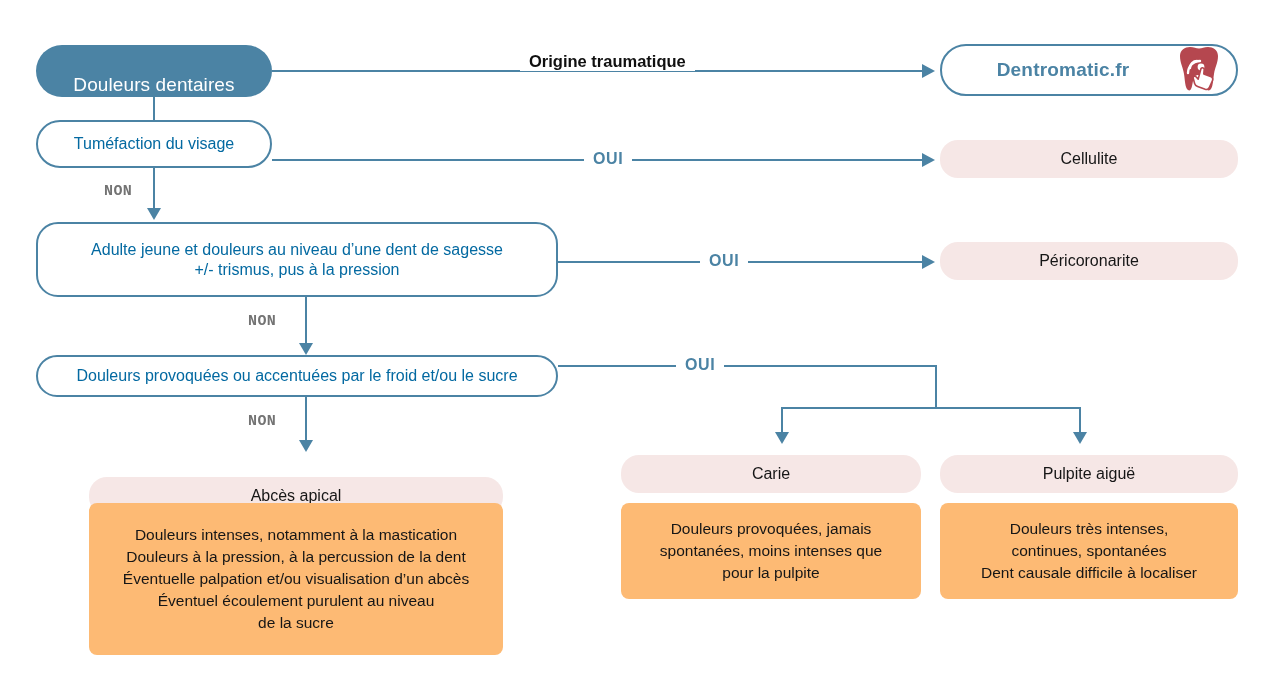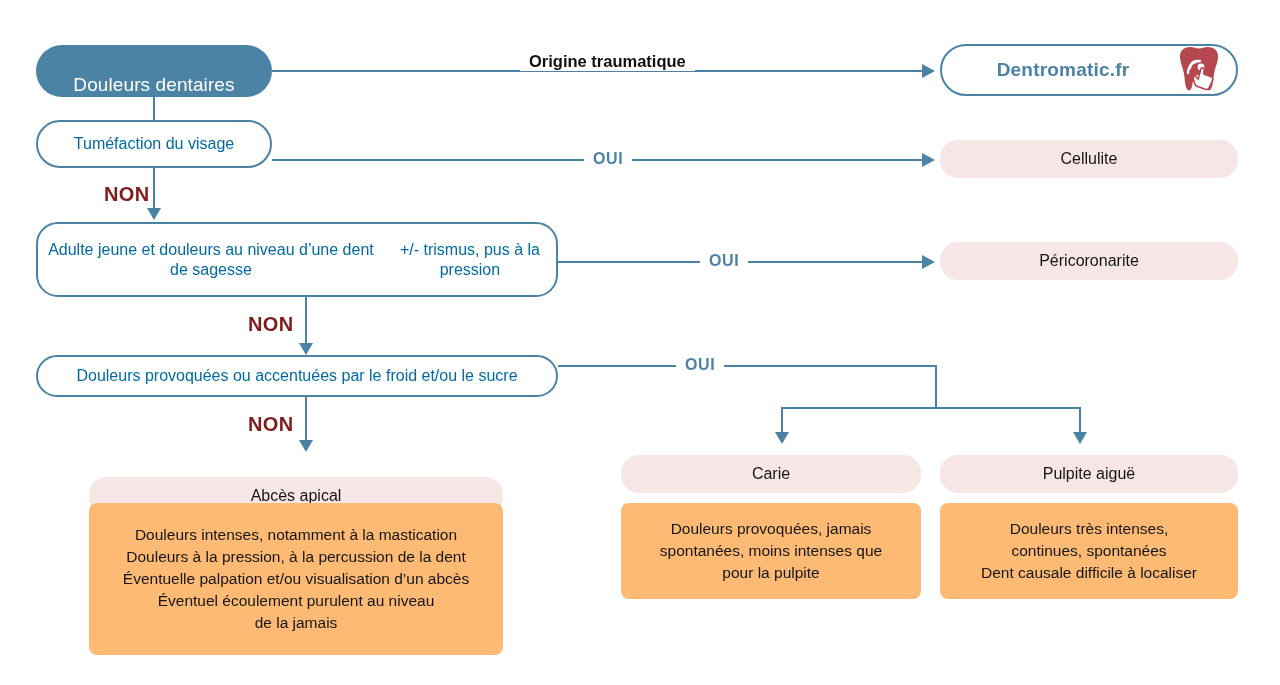--- a/index.html
+++ b/index.html
@@ -48,21 +48,21 @@
 
   
   .line-h{background:#4b83a4;height:2px;}
   .line-v{background:#4b83a4;width:2px;}
   .arrow-d{width:0;height:0;border-left:7px solid transparent;border-right:7px solid transparent;border-top:12px solid #4b83a4;}
   .arrow-r{width:0;height:0;border-top:7px solid transparent;border-bottom:7px solid transparent;border-left:13px solid #4b83a4;}
 
   
   .lbl{white-space:nowrap;}
   .lbl-oui{color:#4b83a4;font-size:16px;font-weight:600;letter-spacing:.6px;}
-  .lbl-non{color:#7f1d1d;font-size:20px;font-weight:700;letter-spacing:.4px;}
+  .lbl-non{color:#737373;font-size:15px;font-weight:700;letter-spacing:.4px;font-family:Liberation Mono, monospace;}
   .lbl-black{color:#101010;font-size:16.5px;font-weight:700;}
   .lbl-white-bg{background:#ffffff;padding:0 9px;text-align:right;}
 </style>
 </head>
 <body>
 
 <div id="stage">
 
   <div class="abs node node-start" style="left:36px;top:45px;width:236px;height:52px;">
     <span>Douleurs dentaires</span>
@@ -98,21 +98,21 @@
   <div class="abs lbl lbl-oui lbl-white-bg" style="left:584px;top:150px;">OUI</div>
 
   <div class="abs node node-outcome" style="left:940px;top:140px;width:298px;height:38px;">
     <span>Cellulite</span>
   </div>
 
   <div class="abs line-v" style="left:153px;top:168px;height:42px;"></div>
   <div class="abs arrow-d" style="left:147px;top:208px;"></div>
   <div class="abs lbl lbl-non" style="left:104px;top:183px;">NON</div>
 
-  <div class="abs node node-decision rrect" style="left:36px;top:222px;width:522px;height:75px;">
+  <div class="abs node node-decision rrect" style="left:36px;top:222px;width:522px;height:75px;flex-direction:column;">
     <span>Adulte jeune et douleurs au niveau d’une dent de sagesse</span>
     <span>+/- trismus, pus à la pression</span>
   </div>
 
   <div class="abs line-h" style="left:558px;top:261px;width:372px;"></div>
   <div class="abs arrow-r" style="left:922px;top:255px;"></div>
   <div class="abs lbl lbl-oui lbl-white-bg" style="left:700px;top:252px;">OUI</div>
 
   <div class="abs node node-outcome" style="left:940px;top:242px;width:298px;height:38px;">
     <span>Péricoronarite</span>
@@ -151,21 +151,21 @@
 
   <div class="abs node node-outcome" style="left:940px;top:455px;width:298px;height:38px;">
     <span>Pulpite aiguë</span>
   </div>
 
   <div class="abs node node-detail" style="left:89px;top:503px;width:414px;height:152px;flex-direction:column;">
     <span>Douleurs intenses, notamment à la mastication</span>
     <span>Douleurs à la pression, à la percussion de la dent</span>
     <span>Éventuelle palpation et/ou visualisation d’un abcès</span>
     <span>Éventuel écoulement purulent au niveau</span>
-    <span>de la jamais</span>
+    <span>de la sucre</span>
   </div>
 
   <div class="abs node node-detail" style="left:621px;top:503px;width:300px;height:96px;flex-direction:column;">
     <span>Douleurs provoquées, jamais</span>
     <span>spontanées, moins intenses que</span>
     <span>pour la pulpite</span>
   </div>
 
   <div class="abs node node-detail" style="left:940px;top:503px;width:298px;height:96px;flex-direction:column;">
     <span>Douleurs très intenses,</span>

